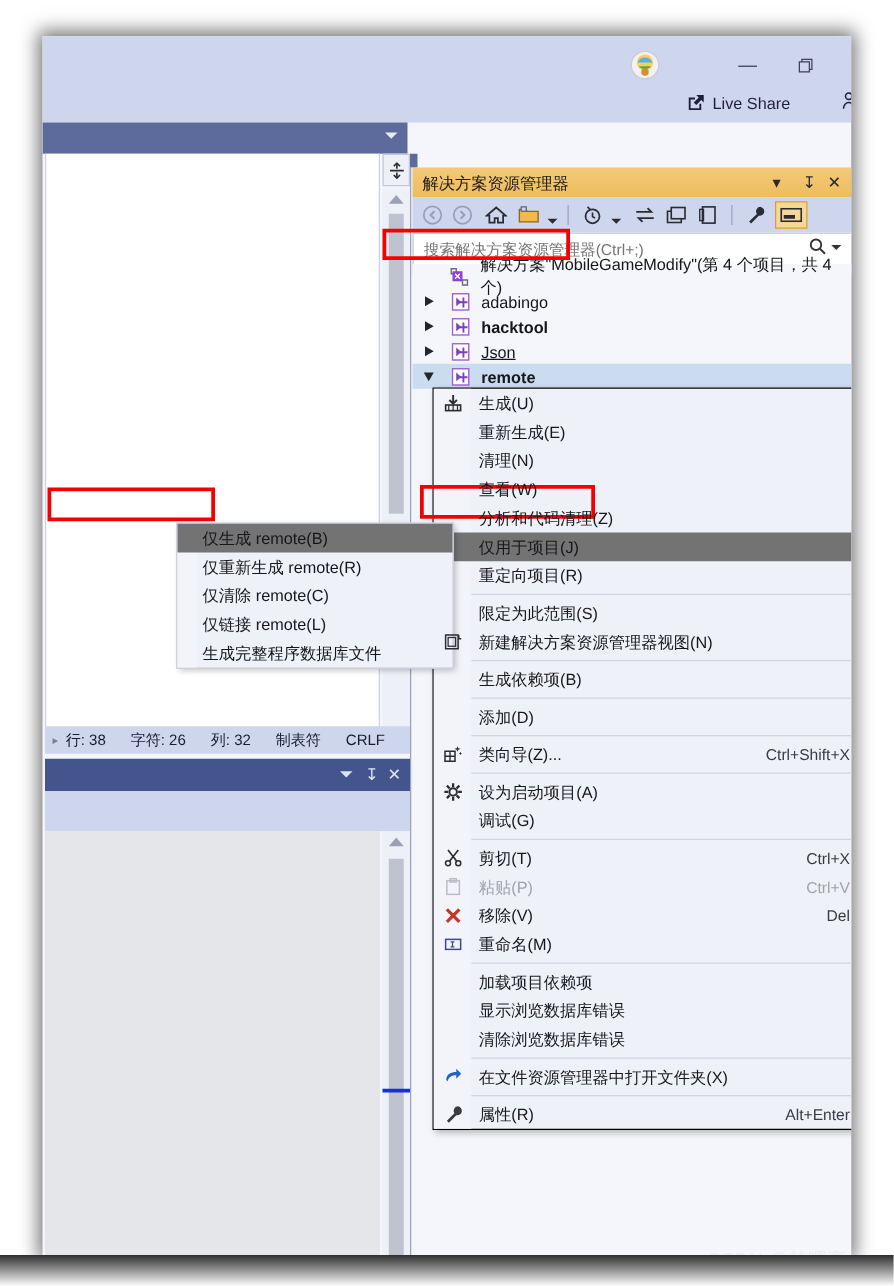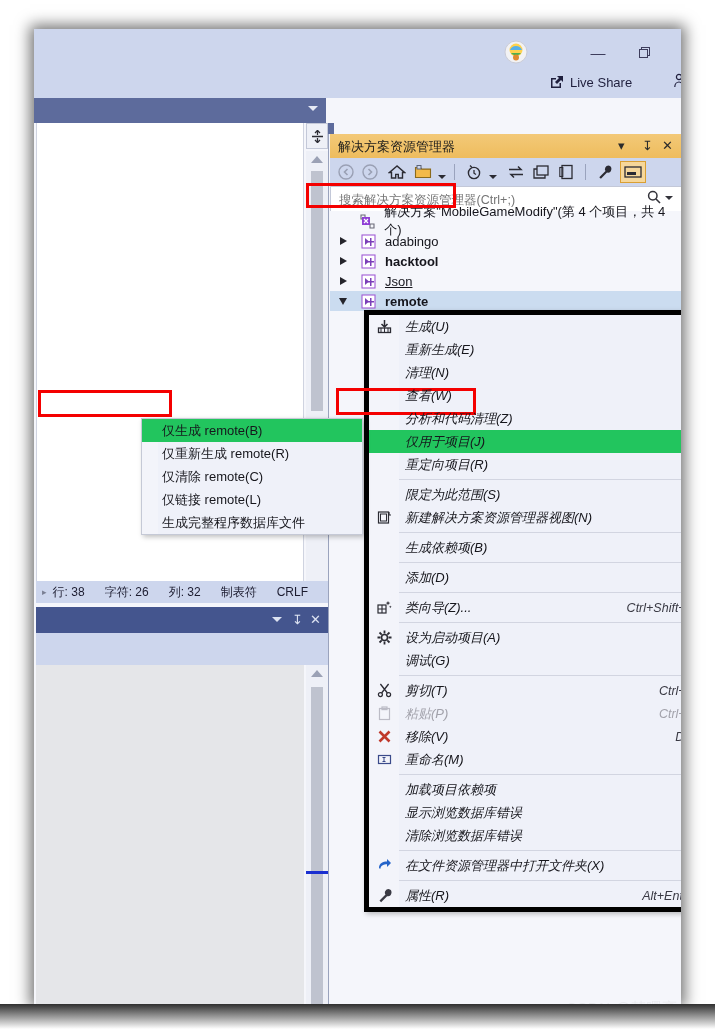--- a/index.html
+++ b/index.html
@@ -87,25 +87,25 @@
   .tr .tw{width:26px;display:flex;align-items:center;justify-content:center;}
   .tr .ic{width:24px;display:flex;align-items:center;justify-content:center;}
   .tr.sel{background:#cbdcf0;}
   .tr.bold{font-weight:bold;}
   .arrow-right{width:0;height:0;border-top:4.5px solid transparent;border-bottom:4.5px solid transparent;
                border-left:7px solid #25252c;}
   .arrow-down{width:0;height:0;border-left:4.5px solid transparent;border-right:4.5px solid transparent;
               border-top:7px solid #25252c;}
 
   
-  #ctxmenu{position:absolute;left:330px;top:281px;width:351px;background:#eff1f9;
-           border:5px solid #000000;box-sizing:border-box;box-shadow:2px 2px 5px rgba(0,0,0,.25);font-style:italic;}
+  #ctxmenu{position:absolute;left:312px;top:281px;width:351px;background:#eff1f9;
+           border:1px solid #000000;box-sizing:border-box;box-shadow:2px 2px 5px rgba(0,0,0,.25);}
   #ctxmenu .gutter{position:absolute;left:0;top:0;width:30px;height:100%;background:#f3f4fa;}
   .mi{position:relative;height:23px;display:flex;align-items:center;font-size:13px;color:#16161c;}
-  .mi.sel{background:#22c55e;}
+  .mi.sel{background:#737373;}
   .mi.disabled{color:#a2a2ab;}
   .mi .mic{width:30px;display:flex;align-items:center;justify-content:center;position:relative;z-index:2;}
   .mi .mlabel{flex:1;padding-left:6px;position:relative;z-index:2;white-space:nowrap;}
   .mi .mkey{padding-right:16px;font-size:12.5px;color:#3a3a44;position:relative;z-index:2;}
   .msep{position:relative;height:7px;}
   .msep::after{content:"";position:absolute;left:30px;right:4px;top:3px;height:1px;background:#d2d5e1;}
 
   
   #submenu{position:absolute;left:107px;top:389px;width:222px;background:#eff1f9;
            border:1px solid #c5c9d6;box-sizing:border-box;box-shadow:2px 2px 5px rgba(0,0,0,.25);}

